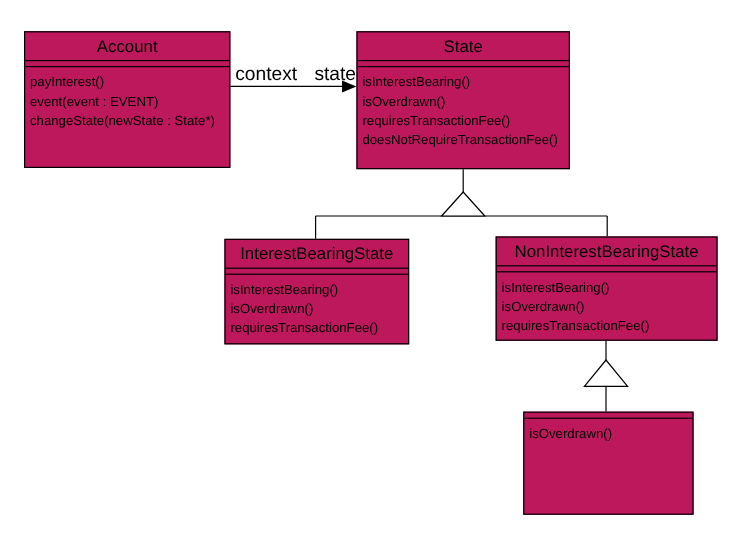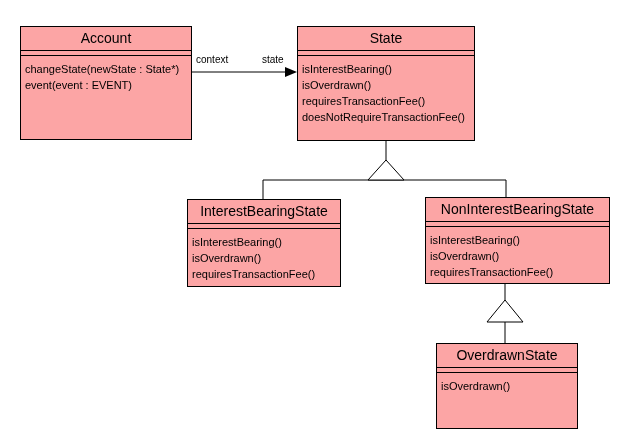--- a/index.html
+++ b/index.html
@@ -17,21 +17,21 @@
   }
   .connectors {
     position: absolute;
     left: 0;
     top: 0;
     width: 620px;
     height: 447px;
   }
   .cbox {
     position: absolute;
-    background: #fca5a5;
+    background: #be185d;
     border: 1px solid #000000;
     box-sizing: border-box;
     color: #000000;
   }
   .ctitle {
     text-align: center;
     font-size: 14px;
     line-height: 23px;
     height: 23px;
     border-bottom: 1px solid #000000;
@@ -44,32 +44,32 @@
   }
   .cmethods {
     padding: 5px 4px 0 4px;
     font-size: 11px;
     line-height: 16px;
     white-space: nowrap;
     overflow: hidden;
   }
   .assoc-label {
     position: absolute;
-    font-size: 10px;
+    font-size: 16px;
     color: #000000;
     white-space: nowrap;
   }
   #lbl-context { left: 196px; top: 54px; }
   #lbl-state   { left: 262px; top: 54px; }
 
   
   #box-account  { left: 20px;  top: 26px;  width: 172px; height: 114px; }
   #box-state    { left: 297px; top: 26px;  width: 178px; height: 115px; }
   #box-ibs      { left: 187px; top: 199px; width: 154px; height: 88px; }
-  #box-nibs     { left: 413px; top: 197px; width: 185px; height: 87px; margin-left: 12px; }
+  #box-nibs     { left: 413px; top: 197px; width: 185px; height: 87px; }
   #box-ods      { left: 436px; top: 343px; width: 142px; height: 86px; }
 </style>
 </head>
 <body>
 
 <div class="canvas">
 
   <svg class="connectors" viewBox="0 0 620 447" xmlns="http://www.w3.org/2000/svg">
 
     <line x1="192" y1="72" x2="289" y2="72" stroke="#000" stroke-width="1"></line>
@@ -86,22 +86,23 @@
     <line x1="505" y1="322" x2="505" y2="343" stroke="#000" stroke-width="1"></line>
   </svg>
 
   <div id="lbl-context" class="assoc-label">context</div>
   <div id="lbl-state" class="assoc-label">state</div>
 
   <div id="box-account" class="cbox">
     <div class="ctitle">Account</div>
     <div class="cattrs"></div>
     <div class="cmethods">
+      <div>payInterest()</div>
+      <div>event(event : EVENT)</div>
       <div>changeState(newState : State*)</div>
-      <div>event(event : EVENT)</div>
     </div>
   </div>
 
   <div id="box-state" class="cbox">
     <div class="ctitle">State</div>
     <div class="cattrs"></div>
     <div class="cmethods">
       <div>isInterestBearing()</div>
       <div>isOverdrawn()</div>
       <div>requiresTransactionFee()</div>
@@ -123,20 +124,19 @@
     <div class="ctitle">NonInterestBearingState</div>
     <div class="cattrs"></div>
     <div class="cmethods">
       <div>isInterestBearing()</div>
       <div>isOverdrawn()</div>
       <div>requiresTransactionFee()</div>
     </div>
   </div>
 
   <div id="box-ods" class="cbox">
-    <div class="ctitle">OverdrawnState</div>
     <div class="cattrs"></div>
     <div class="cmethods">
       <div>isOverdrawn()</div>
     </div>
   </div>
 
 </div>
 
 </body></html>

